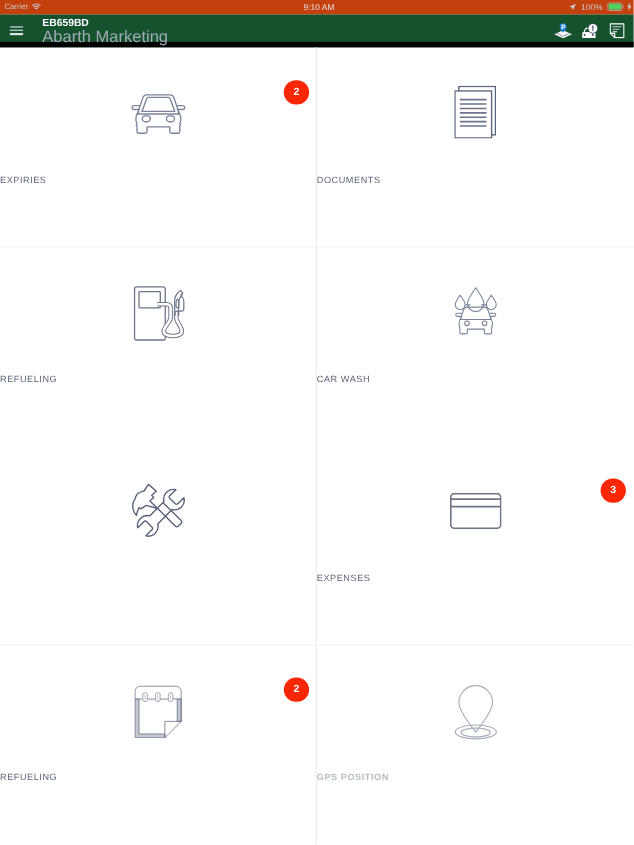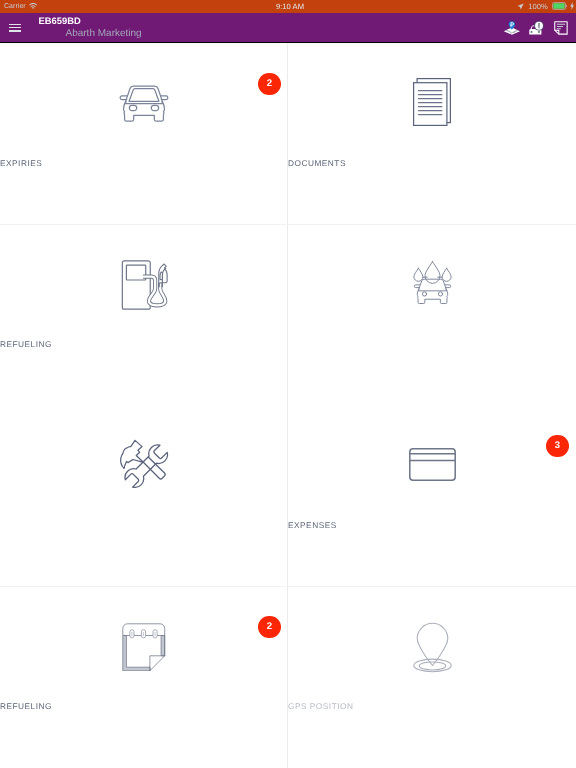--- a/index.html
+++ b/index.html
@@ -12,38 +12,38 @@
              background:#c2410c;color:#c3c8d2;font-size:7px;z-index:3;}
   .sb-left{position:absolute;left:4px;top:0;height:12px;display:flex;align-items:center;gap:3.6px;}
   .sb-center{position:absolute;left:2px;top:0;width:576px;height:12px;
              display:flex;align-items:center;justify-content:center;}
   .sb-right{position:absolute;right:2px;top:0;height:12px;display:flex;align-items:center;gap:3.8px;}
   .sb-text{color:#c8ccd5;letter-spacing:0.05px;}
   .sb-right .sb-text{font-size:7.6px;}
   .sb-time{color:#e4e7ec;font-size:7.6px;letter-spacing:0.05px;}
 
   
-  .header{position:absolute;left:0;top:13px;width:576px;height:30px;background:#701a75;border-bottom:1px solid #000000;box-sizing:border-box;}
+  .header{position:absolute;left:0;top:13px;width:576px;height:30px;background:#14532d;border-bottom:5px solid #000000;box-sizing:border-box;}
   .hdr-menu{position:absolute;left:8.5px;top:10.5px;width:12px;height:8px;
             display:flex;flex-direction:column;justify-content:space-between;}
   .hdr-menu i{display:block;width:12px;height:1.6px;background:#dfe2e7;}
   .hdr-titles{position:absolute;left:38.5px;top:3px;}
   .hdr-title{font-size:9.4px;font-weight:bold;color:#ffffff;line-height:10px;height:10px;}
-  .hdr-sub{font-size:10px;color:#a3a9b8;line-height:11px;height:11px;margin-top:2px;margin-left:27px;}
+  .hdr-sub{font-size:15px;color:#a3a9b8;line-height:11px;height:11px;margin-top:2px;}
   .hdr-actions{position:absolute;left:0;top:0;width:576px;height:30px;}
   .hdr-actions .act{position:absolute;line-height:0;}
 
   
   .grid{position:absolute;left:0;top:43px;width:576px;height:725px;}
   .tile{position:absolute;width:288px;height:181px;box-sizing:border-box;}
   .tile .icon-wrap{position:absolute;left:0;right:0;top:31px;height:56px;
                    display:flex;align-items:center;justify-content:center;}
   .tile .tlabel{position:absolute;left:0;right:0;top:116px;text-align:left;
                 font-size:8.3px;color:#5c6578;letter-spacing:0.5px;line-height:9px;}
-  .tile.disabled .tlabel{color:#b6bbc6;}
+  .tile.disabled .tlabel{color:#b6bbc6;font-weight:bold;}
   .badge{position:absolute;width:22.6px;height:22.6px;border-radius:12px;background:#fa2605;
          color:#fff;font-size:9.6px;font-weight:bold;display:flex;align-items:center;
          justify-content:center;line-height:1;}
   .vline{position:absolute;left:287px;top:0;width:1px;height:725px;background:#ececee;}
   .hline{position:absolute;left:0;width:576px;height:1px;background:#f2f2f3;}
 </style>
 </head>
 <body>
 
 <div class="statusbar">
@@ -202,20 +202,21 @@
         <path d="M16.2 56.6c-2.8 3.1-4 7-4 10.3 0 2.1.5 3.4 1.6 4.5-1.1 1.4-1.2 2.9 0 4.4v7.1a2.2 2.2 0 0 0 2.2 2.2h8.8a2.2 2.2 0 0 0 2.2-2.2v-6.2h30.4v6.2a2.2 2.2 0 0 0 2.2 2.2H68a2.2 2.2 0 0 0 2.2-2.2v-7.1c1.2-1.5 1.1-3 0-4.4 1.1-1.1 1.6-2.4 1.6-4.5 0-3.3-1.2-7.2-4-10.3"></path>
 
         <path d="M14.2 59.6 21 40.8a5 5 0 0 1 4.7-3.3h32.6a5 5 0 0 1 4.7 3.3l6.8 18.8Z"></path>
 
         <circle cx="26.4" cy="66.4" r="4.1"></circle>
         <circle cx="57.6" cy="66.4" r="4.1"></circle>
 
         <path d="M23.6 33.6h8.2M52.2 33.6h8.2"></path>
       </svg>
     </div>
+    <div class="tlabel">CAR WASH</div>
   </div>
 
   <div class="tile" style="left:0;top:362px">
     <div class="icon-wrap">
       <svg width="50" height="50" viewBox="-1 -1 100 100" fill="none" stroke="#59627a" stroke-width="2.5" stroke-linejoin="round" stroke-linecap="round">
         <path d="M31 1.7 45.2 14.2 36.7 21.3 40.4 25.6 33.5 32.1 47.7 45.6 26.9 40 16.9 46.3 14 43.8c-3 6.2-4.5 10.7-5 14.1-4.5-4.9-7.5-13.9-6.3-20.8.6-3.5 2.3-7.3 4.4-10 .2-2.4.7-4.3 1.9-5.4 1.5-3.1 3.6-5.1 6.2-5 2.2-2.1 4.8-3.1 7.3-2.5Z"></path>
         <path d="M47.7 45.6 79.5 77.5a4.2 4.2 0 0 0 5.9 0l4.6-4.6a4.2 4.2 0 0 0 0-5.9L58 35.5"></path>
         <path d="M80.8 11.4a17.6 17.6 0 0 0-21.6 21.6L33.2 59a17.6 17.6 0 0 0-21.6 21.6L22.9 69.3a3.1 3.1 0 0 1 4.4 0l10.2 10.2a3.1 3.1 0 0 1 0 4.4L26.2 95.2a17.6 17.6 0 0 0 21.6-21.6L73.8 47.4a17.6 17.6 0 0 0 21.6-21.6L84.1 37.1a3.1 3.1 0 0 1-4.4 0L69.5 26.9a3.1 3.1 0 0 1 0-4.4Z"></path>
       </svg>
     </div>

